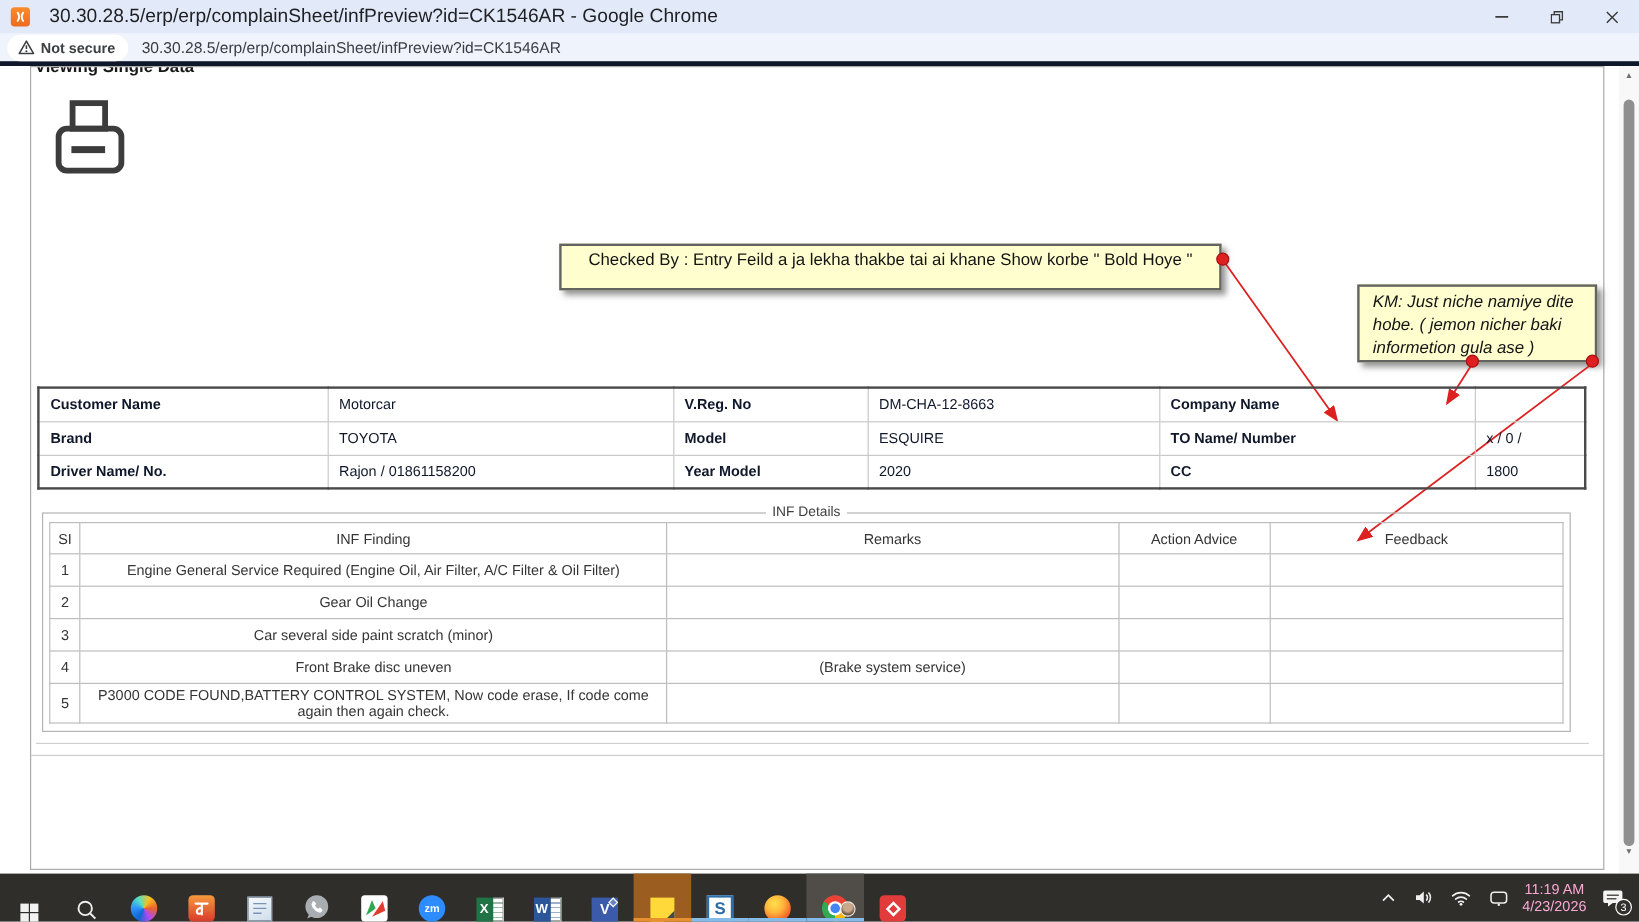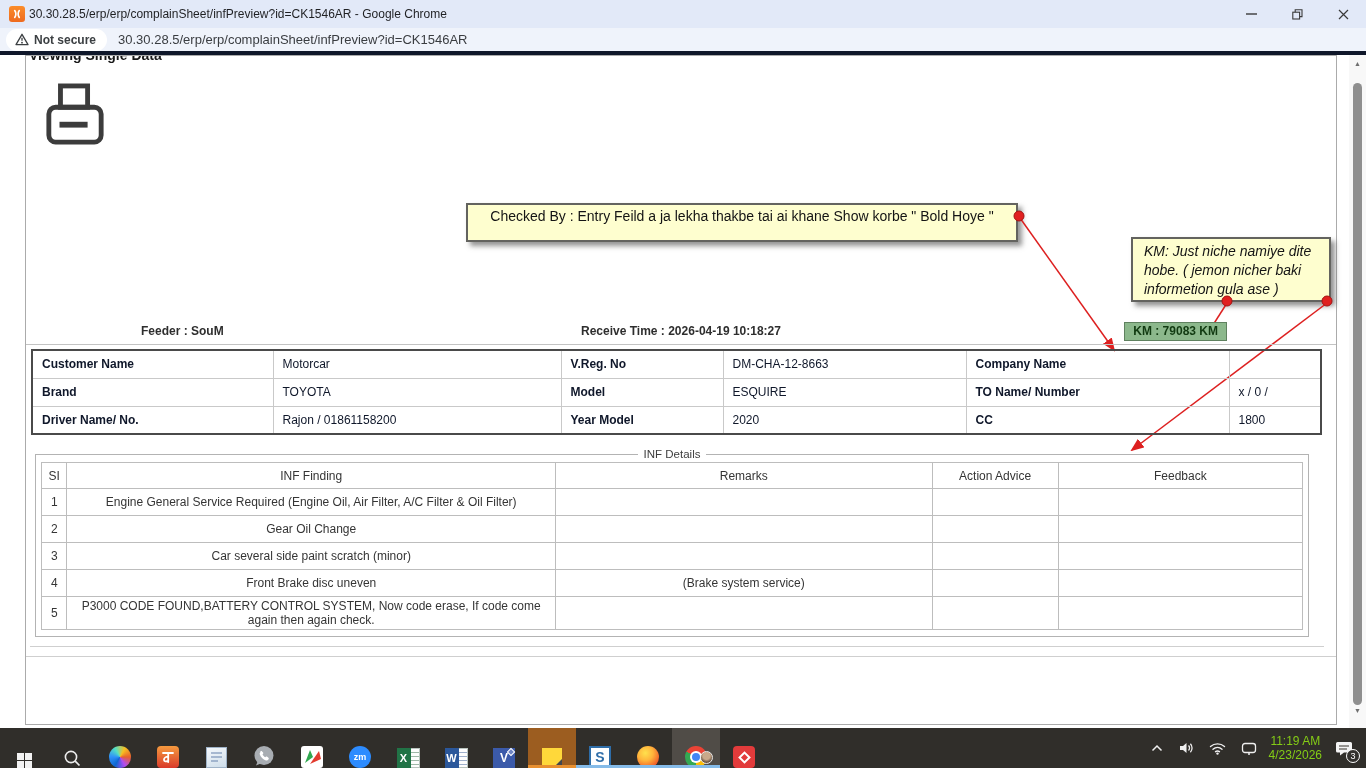--- a/index.html
+++ b/index.html
@@ -5,21 +5,21 @@
   * { margin:0; padding:0; box-sizing:border-box; }
   html,body { width:1366px; height:768px; overflow:hidden; background:#fff;
               font-family:"Liberation Sans", sans-serif; }
 
   
   .titlebar { position:absolute; left:0; top:0; width:1366px; height:28px;
               background:#E2E9F8; display:flex; align-items:center; }
   .app-ico { width:16px; height:16px; border-radius:3px; margin-left:9px;
              background:linear-gradient(180deg,#FB8C2A,#EE6A1F);
              display:flex; align-items:center; justify-content:center; flex:none; }
-  .tb-title { font-size:12px; color:#1F2023; margin-left:4px; white-space:nowrap; }
+  .tb-title { font-size:16px; color:#1F2023; margin-left:16px; white-space:nowrap; }
   .tb-spacer { flex:1; }
   .winbtn { width:46px; height:28px; display:flex; align-items:center; justify-content:center; }
 
   .toolbar { position:absolute; left:0; top:28px; width:1366px; height:27px;
              background:#EFF3FB; border-bottom:4px solid #0f172a;
              display:flex; align-items:center; }
   .sec-chip { height:22px; margin-left:6px; padding:0 11px 0 9px; background:#fff;
               border-radius:11px; display:flex; align-items:center; gap:5px; }
   .sec-chip span { font-size:12px; font-weight:bold; color:#3C4043; }
   .url-text { font-size:13px; color:#3A3D41; margin-left:11px; white-space:nowrap; }
@@ -136,21 +136,21 @@
                       border-radius:50%; background:#4285F4; }
   .avatar { position:absolute; right:7px; bottom:4px; width:13px; height:13px; border-radius:50%;
             border:1px solid #E8E8E8; background:radial-gradient(circle at 50% 35%,#C9A98A 0 40%,#6B5443 70%); }
   .ic-red { position:relative; width:22px; height:22px; border-radius:4px; background:#E23B3B;
             display:flex; align-items:center; justify-content:center; }
   .ic-red i { width:9px; height:9px; border:2px solid #fff; transform:rotate(45deg); }
   .ic-colorapp { width:22px; height:22px; background:#fff; border-radius:3px; }
 
   .tray { margin-left:auto; display:flex; align-items:center; gap:9px; padding-right:8px; }
   .tray-btn { display:flex; align-items:center; justify-content:center; height:40px; padding:0 3px; cursor:pointer; }
-  .clock { text-align:center; color:#84cc16; font-size:12px; line-height:14px; cursor:pointer; }
+  .clock { text-align:center; color:#f9a8d4; font-size:12px; line-height:14px; cursor:pointer; }
   .notif { position:relative; padding-right:4px; }
   .badge { position:absolute; right:-2px; bottom:5px; width:14px; height:14px; border-radius:50%;
            background:#33312E; border:1px solid #fff; color:#fff; font-size:9px;
            display:flex; align-items:center; justify-content:center; }
 </style>
 </head>
 <body>
 
 <div class="titlebar">
   <div class="app-ico">
@@ -221,25 +221,20 @@
       </defs>
       <line x1="994" y1="162" x2="1088" y2="294" stroke="#DD2020" stroke-width="1.5" marker-end="url(#ah)"></line>
       <line x1="1201" y1="247" x2="1180" y2="280" stroke="#DD2020" stroke-width="1.5" marker-end="url(#ah)"></line>
       <line x1="1301" y1="247" x2="1106" y2="394" stroke="#DD2020" stroke-width="1.5" marker-end="url(#ah)"></line>
       <circle cx="993" cy="160" r="5" fill="#E02020" stroke="#A51212" stroke-width="1"></circle>
       <circle cx="1201" cy="245" r="5" fill="#E02020" stroke="#A51212" stroke-width="1"></circle>
       <circle cx="1301" cy="245" r="5" fill="#E02020" stroke="#A51212" stroke-width="1"></circle>
     </svg>
 
     <div class="doc">
-      <div class="meta-row">
-        <span class="feeder">Feeder : SouM</span>
-        <div class="receive">Receive Time : 2026-04-19 10:18:27</div>
-        <span class="km-badge">KM : 79083 KM</span>
-      </div>
 
       <table class="info-table">
         <colgroup>
             <col style="width:241px">
             <col style="width:288px">
             <col style="width:162px">
             <col style="width:243px">
             <col style="width:263px">
             <col style="width:92px">
           </colgroup>

